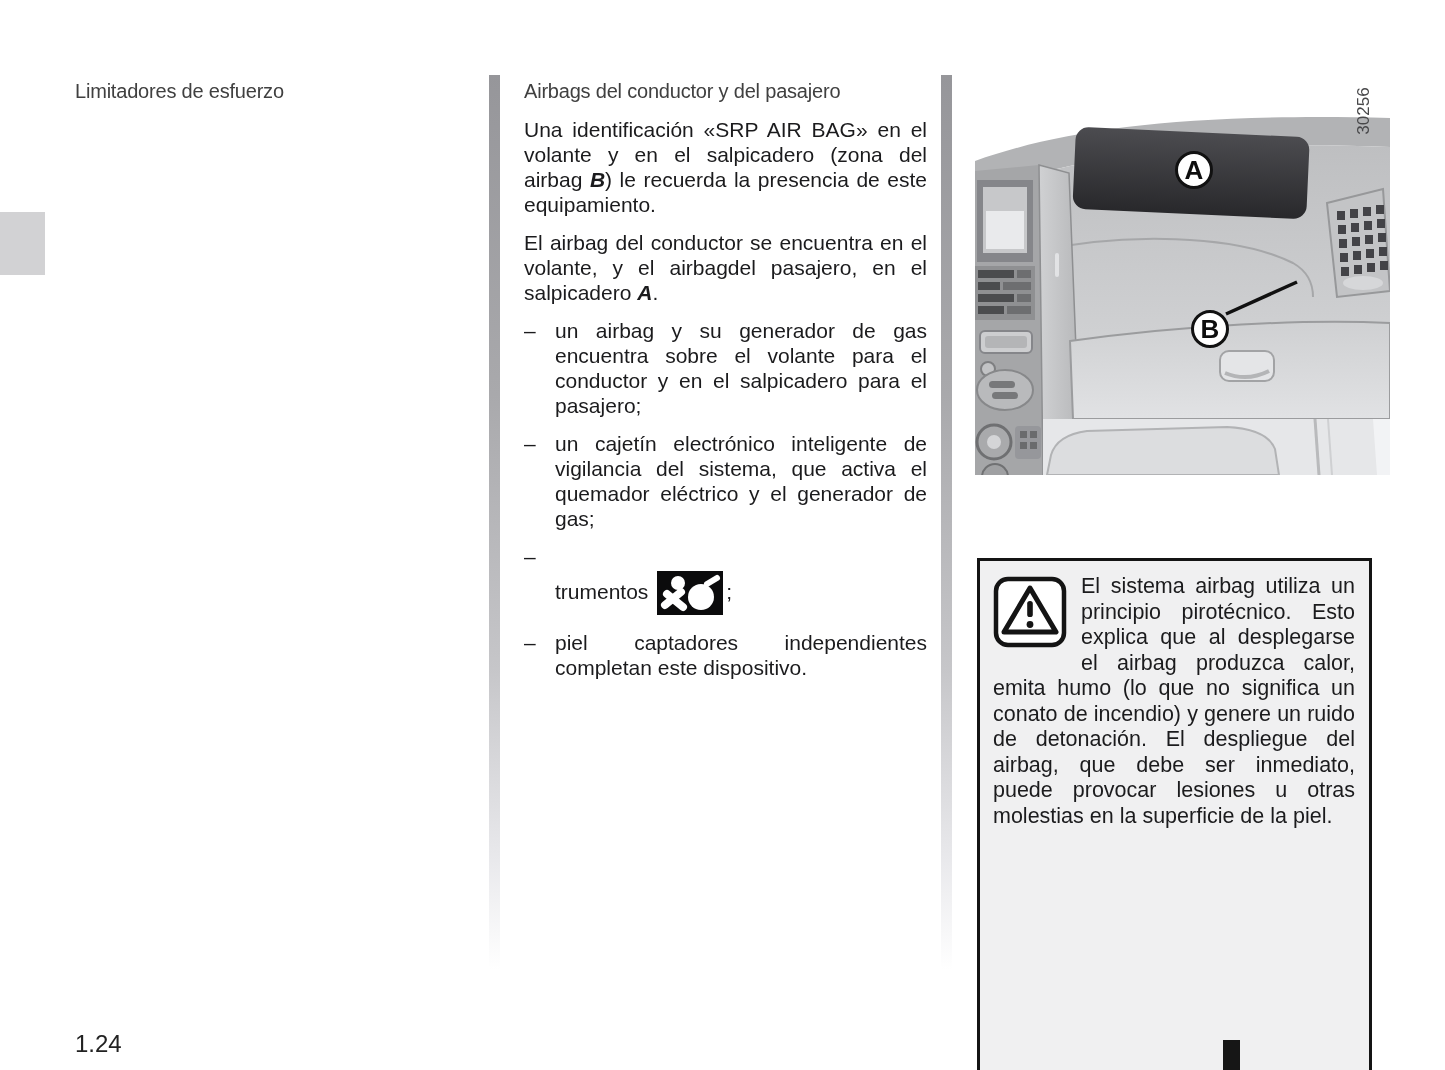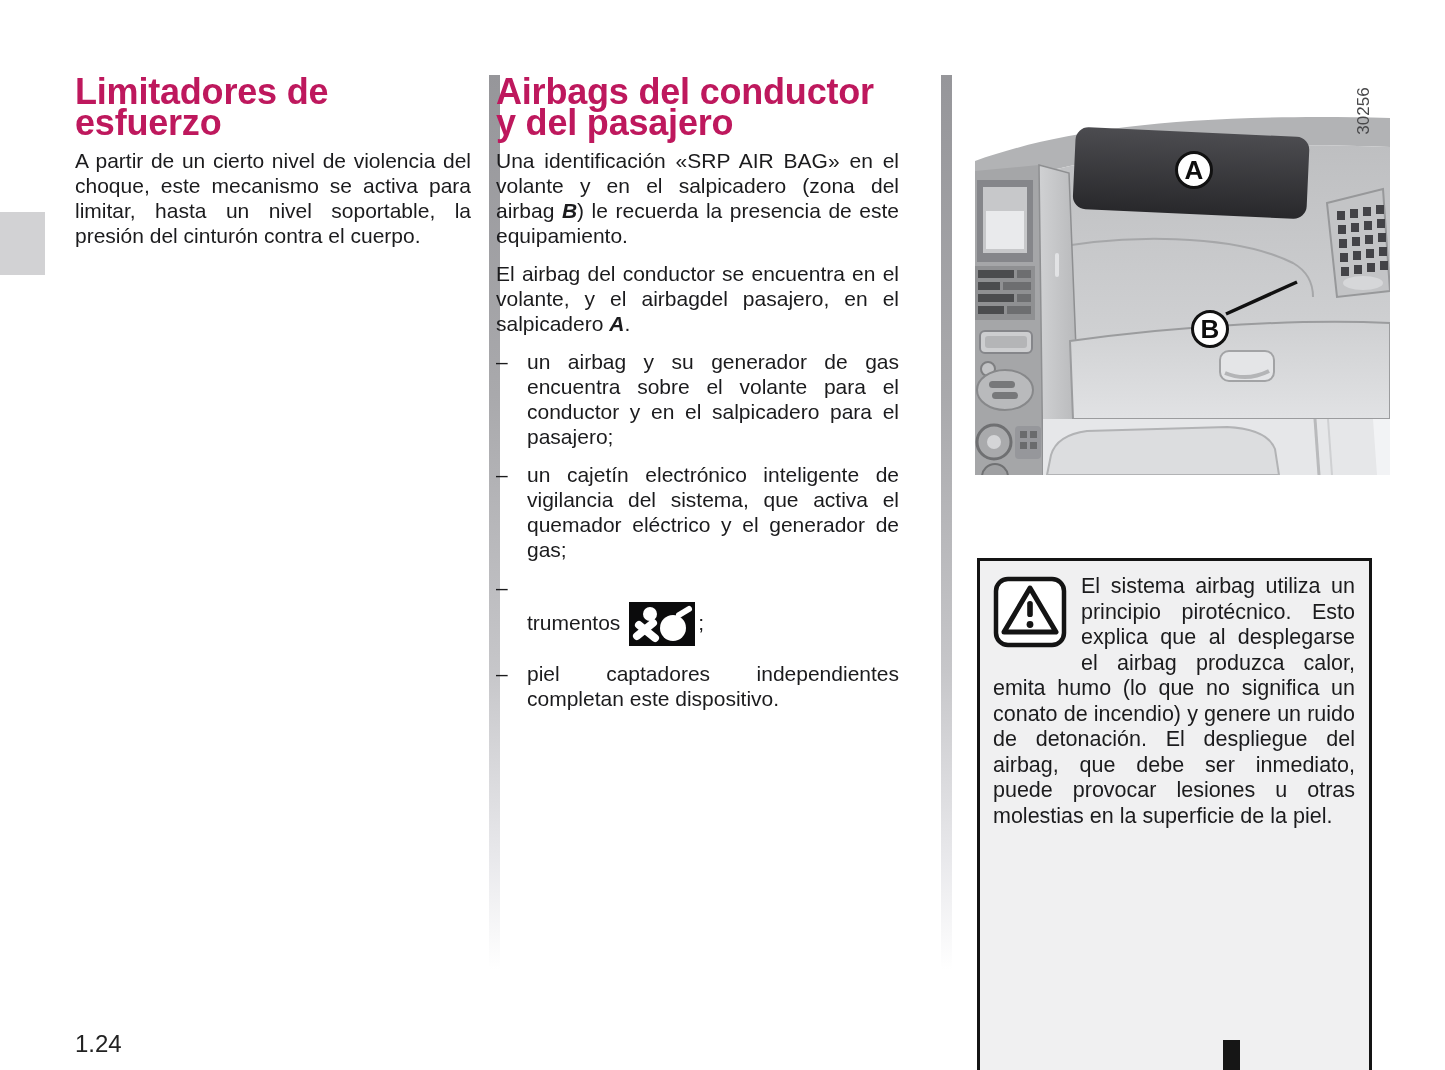--- a/index.html
+++ b/index.html
@@ -11,22 +11,22 @@
     position:absolute; left:75px; top:18px; width:1340px;
     font-size:30px; font-weight:bold; letter-spacing:-0.3px; color:#121214;
     white-space:nowrap;
   }
   .title .suffix { font-size:24px; }
 
   .left-tab { position:absolute; left:0; top:212px; width:45px; height:63px; background:#d2d2d4; }
 
   .col { position:absolute; top:76px; }
   .col-left { left:75px; width:396px; }
-  .col-mid  { left:496px; width:403px; }
-  h2.sect { font-size:36px; line-height:31px; font-weight:bold; margin:0 0 10px 0; letter-spacing:-0.2px; color:#be185d; }
+  .col-mid  { left:524px; width:403px; }
+  h2.sect { font-size:20px; line-height:31px; font-weight:normal; margin:0 0 10px 0; letter-spacing:-0.2px; color:#404040; }
   .col p  { font-size:21px; line-height:25px; margin:0 0 13px 0; text-align:justify; }
   .ref-letter { font-weight:bold; font-style:italic; }
 
   ul.bullets { list-style:none; margin:0; padding:0; }
   ul.bullets li { position:relative; padding-left:31px; font-size:21px; line-height:25px; margin-bottom:13px; text-align:justify; }
   ul.bullets li .dash { position:absolute; left:0; top:0; }
 
   .telltale { display:inline-block; width:66px; height:44px; background:#0b0b0c; vertical-align:middle; margin:2px 3px; }
   .telltale svg { display:block; }
 
@@ -65,21 +65,20 @@
 </head>
 <body>
 
 <div class="page">
 
 
   <div class="left-tab"></div>
 
   <div class="col col-left">
     <h2 class="sect">Limitadores de esfuerzo</h2>
-    <p>A partir de un cierto nivel de violencia del choque, este mecanismo se activa para limitar, hasta un nivel soportable, la presión del cinturón contra el cuerpo.</p>
   </div>
 
   <div class="divider d1"></div>
 
   <div class="col col-mid">
     <h2 class="sect">Airbags del conductor y del pasajero</h2>
     <p><span>Una identificación «SRP AIR BAG» en el volante y en el salpicadero (zona del airbag </span><span class="ref-letter">B</span><span>) le recuerda la presencia de este equipamiento.</span></p>
     <p><span>El airbag del conductor se encuentra en el volante, y el airbagdel pasajero, en el salpicadero </span><span class="ref-letter">A</span><span>.</span></p>
     <ul class="bullets">
       <li>

